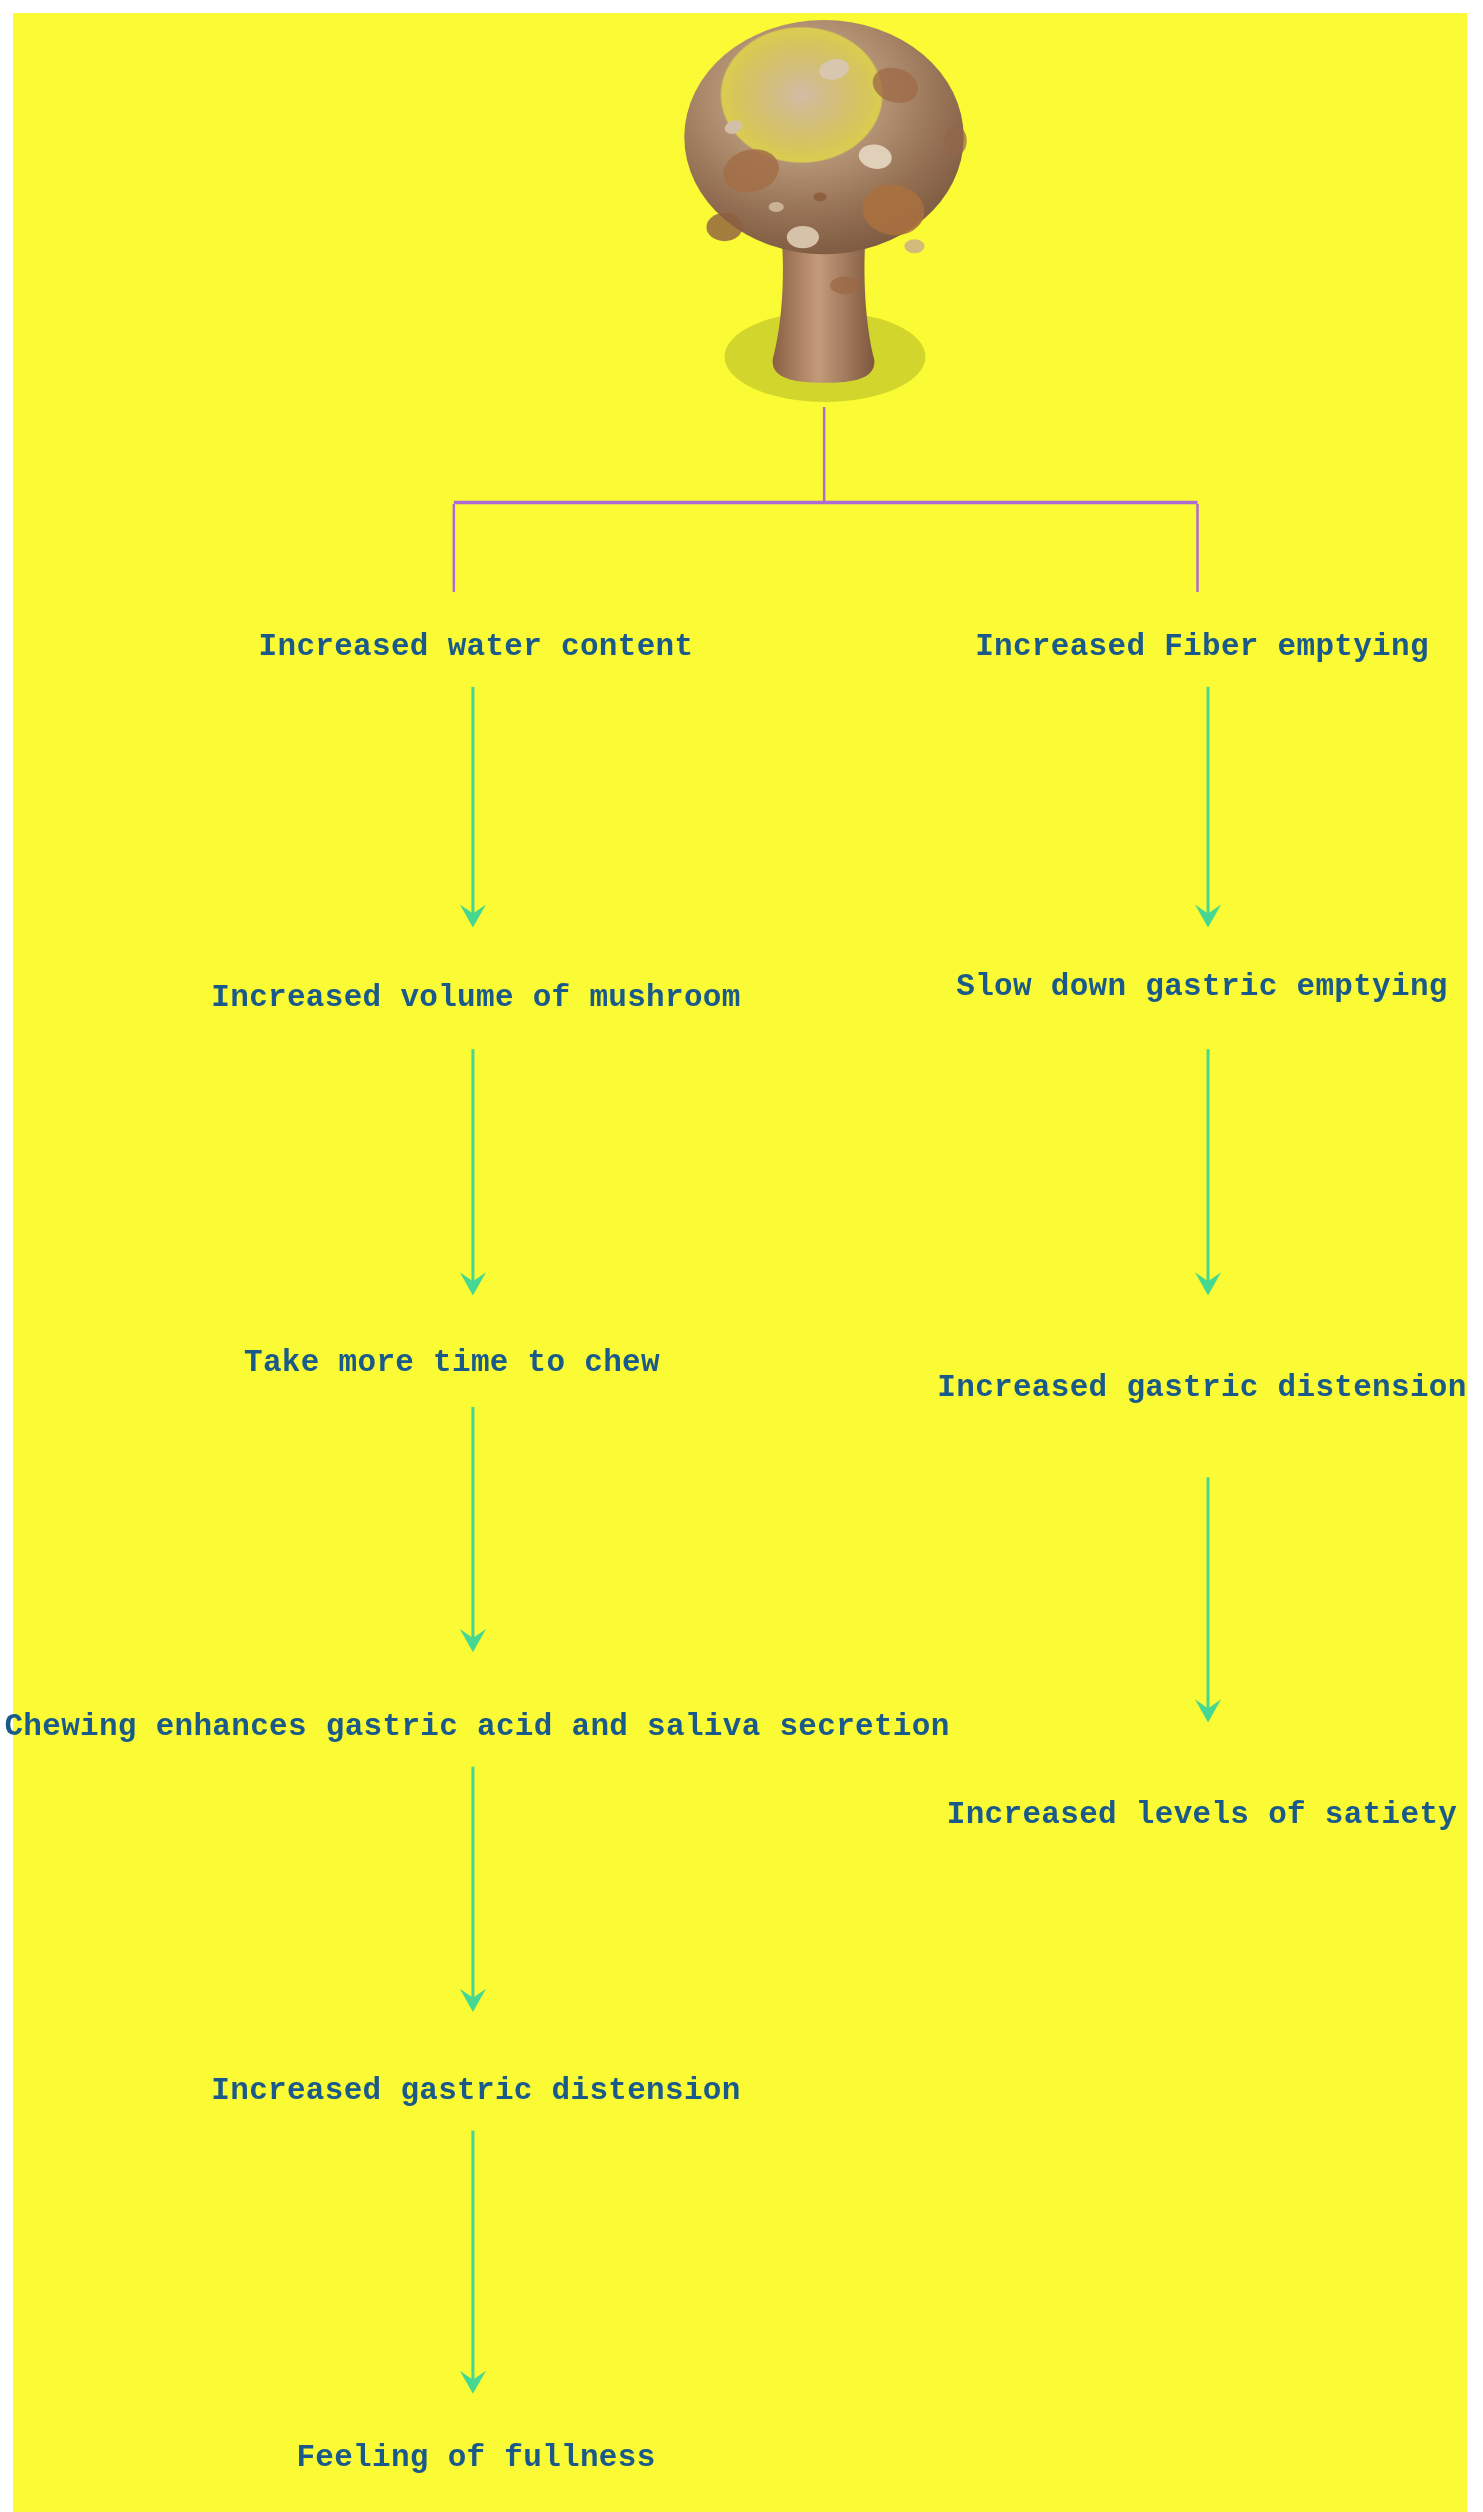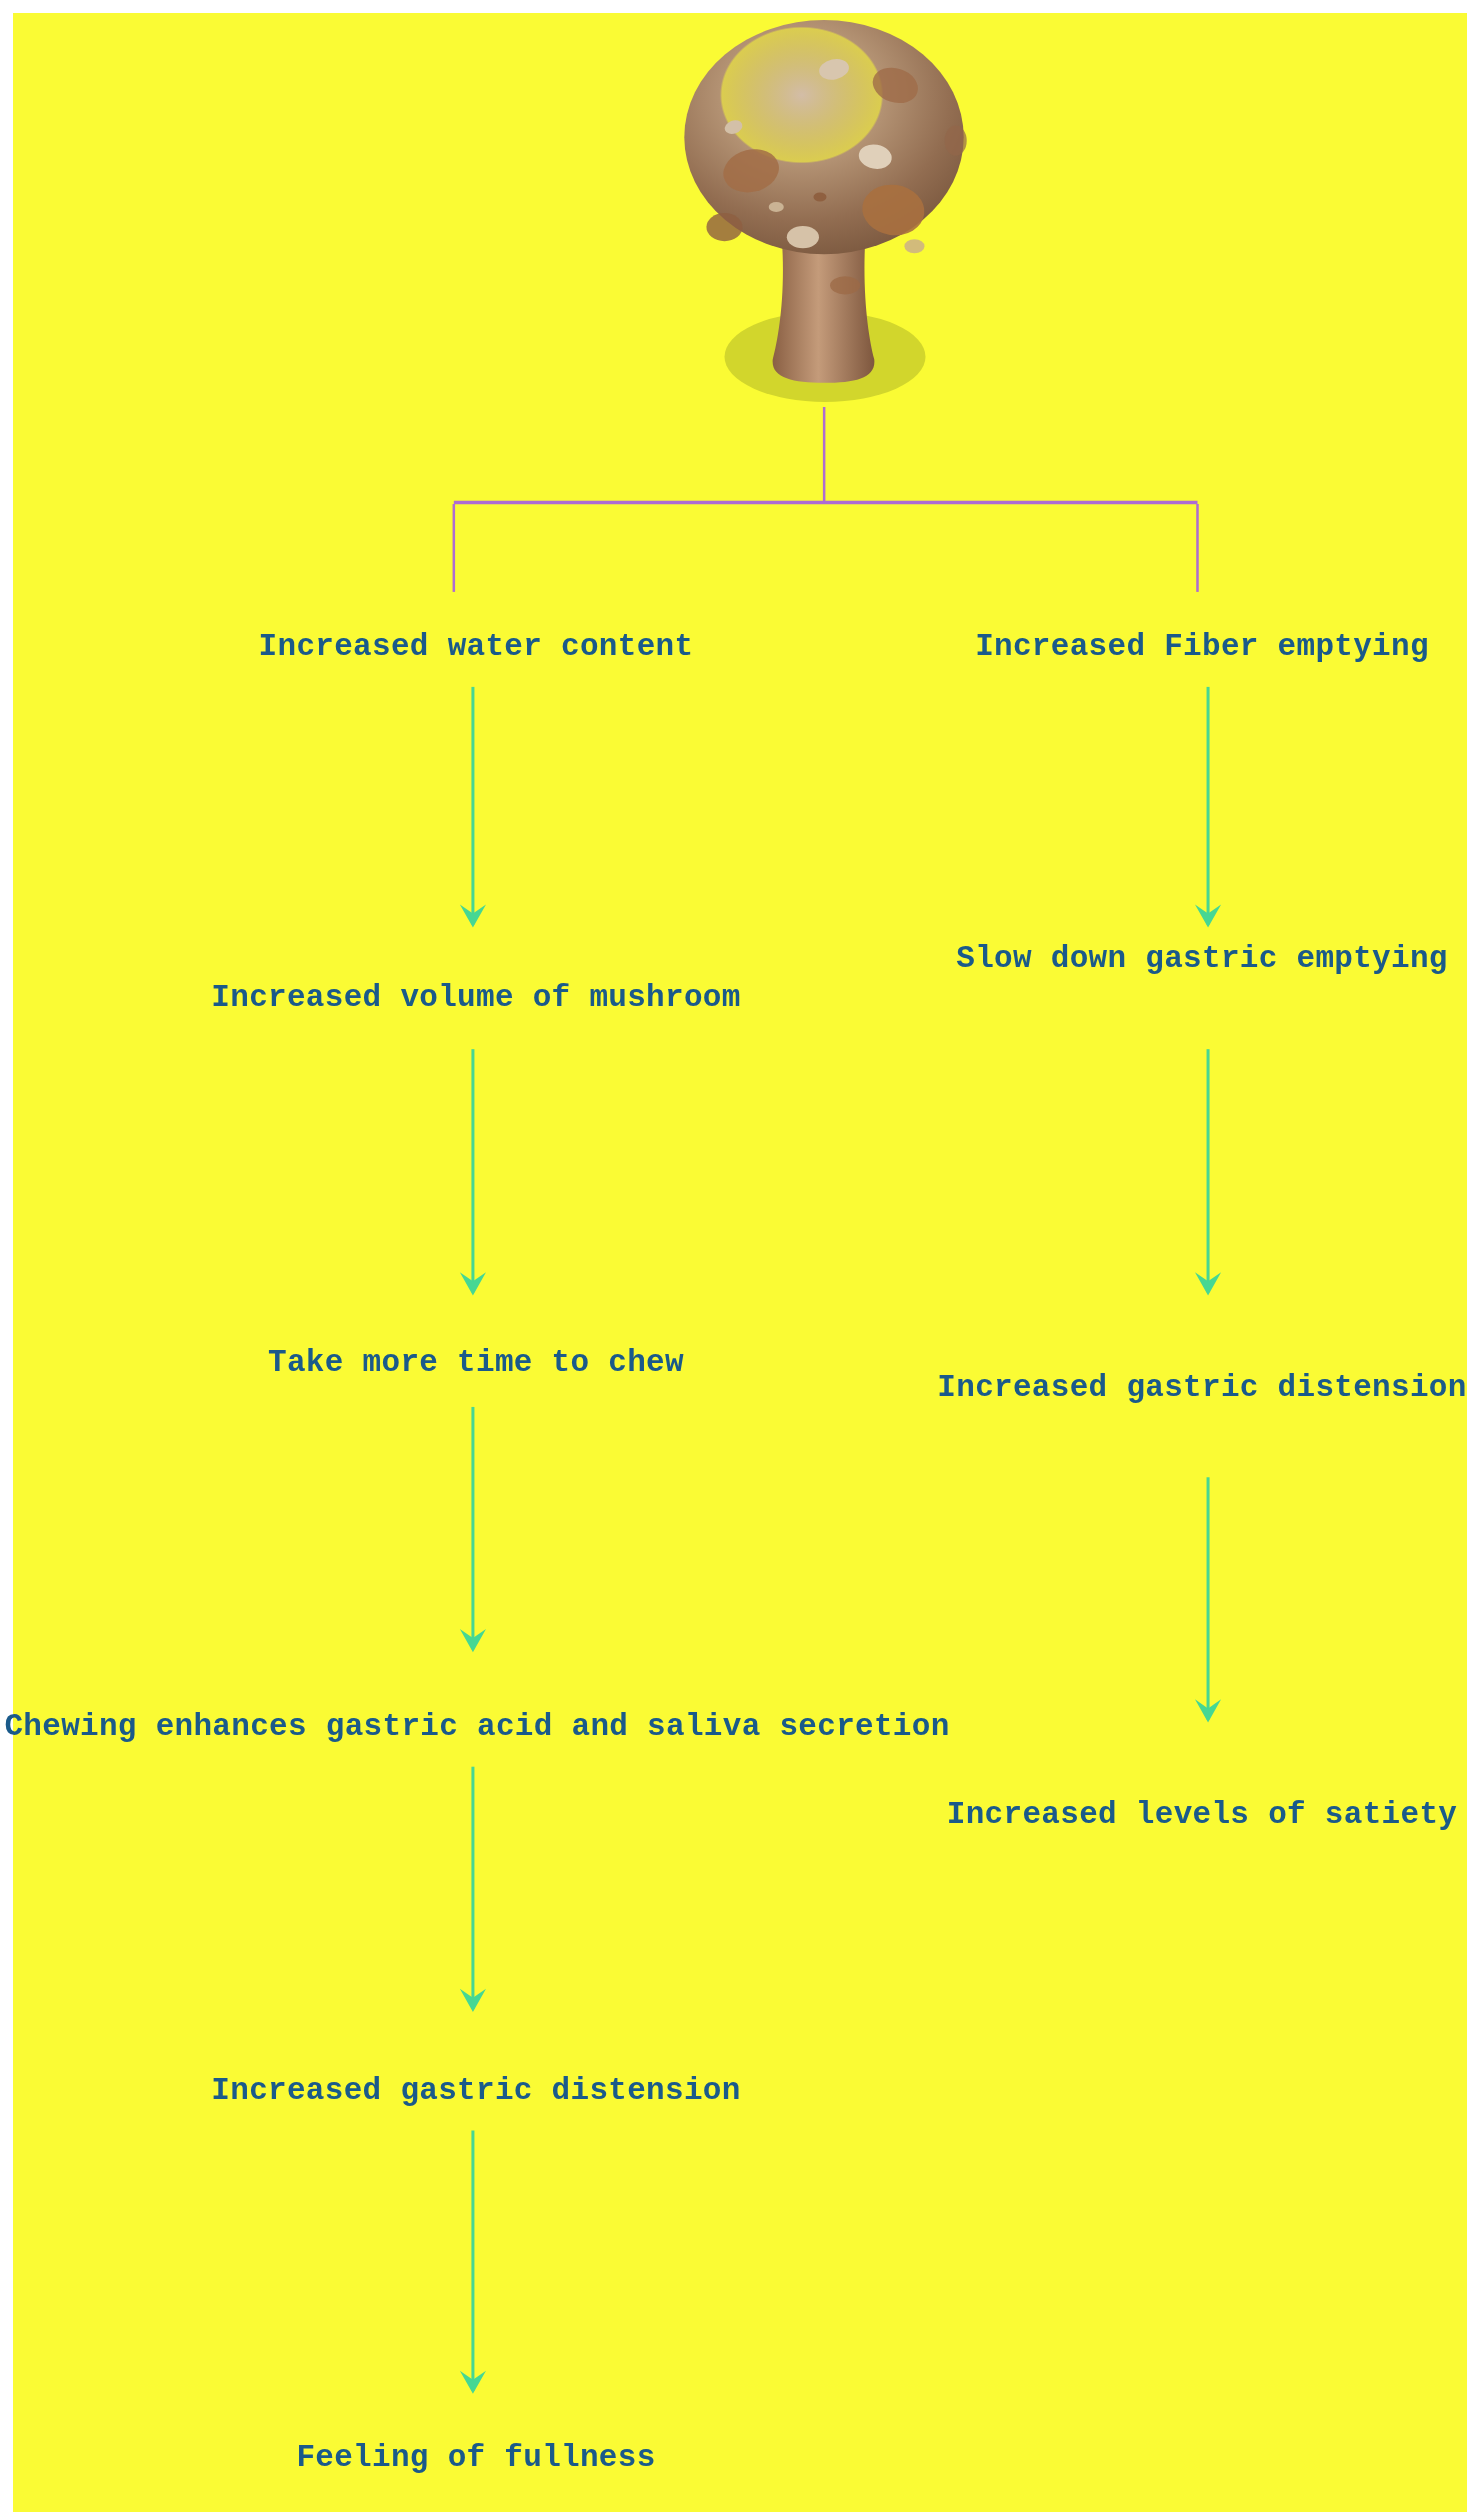--- a/index.html
+++ b/index.html
@@ -34,27 +34,27 @@
     white-space:nowrap;
     font-size:31px;
     font-weight:bold;
     color:var(--text);
     letter-spacing:0.3px;
     font-family:Liberation Mono, monospace;
   }
   
   .ln1{left:476px;top:646px;}
   .ln2{left:476px;top:997px;}
-  .ln3{left:476px;top:1362px;}
+  .ln3{left:452px;top:1362px;}
   .ln4{left:477px;top:1726px;text-align:center;}
   .ln5{left:476px;top:2090px;}
   .ln6{left:476px;top:2457px;}
   
   .rn1{left:1202px;top:646px;}
-  .rn2{left:1202px;top:958px;}
+  .rn2{left:1202px;top:986px;}
   .rn3{left:1202px;top:1387px;}
   .rn4{left:1202px;top:1814px;}
 
   .pink-line{stroke:var(--pink);fill:none;}
   .arrow-line{stroke:var(--arrow);stroke-width:6;fill:none;}
   .arrow-head{fill:var(--arrow);}
   .mushroom-svg{position:absolute;left:668px;top:10px;}
 </style>
 </head>
 <body>

